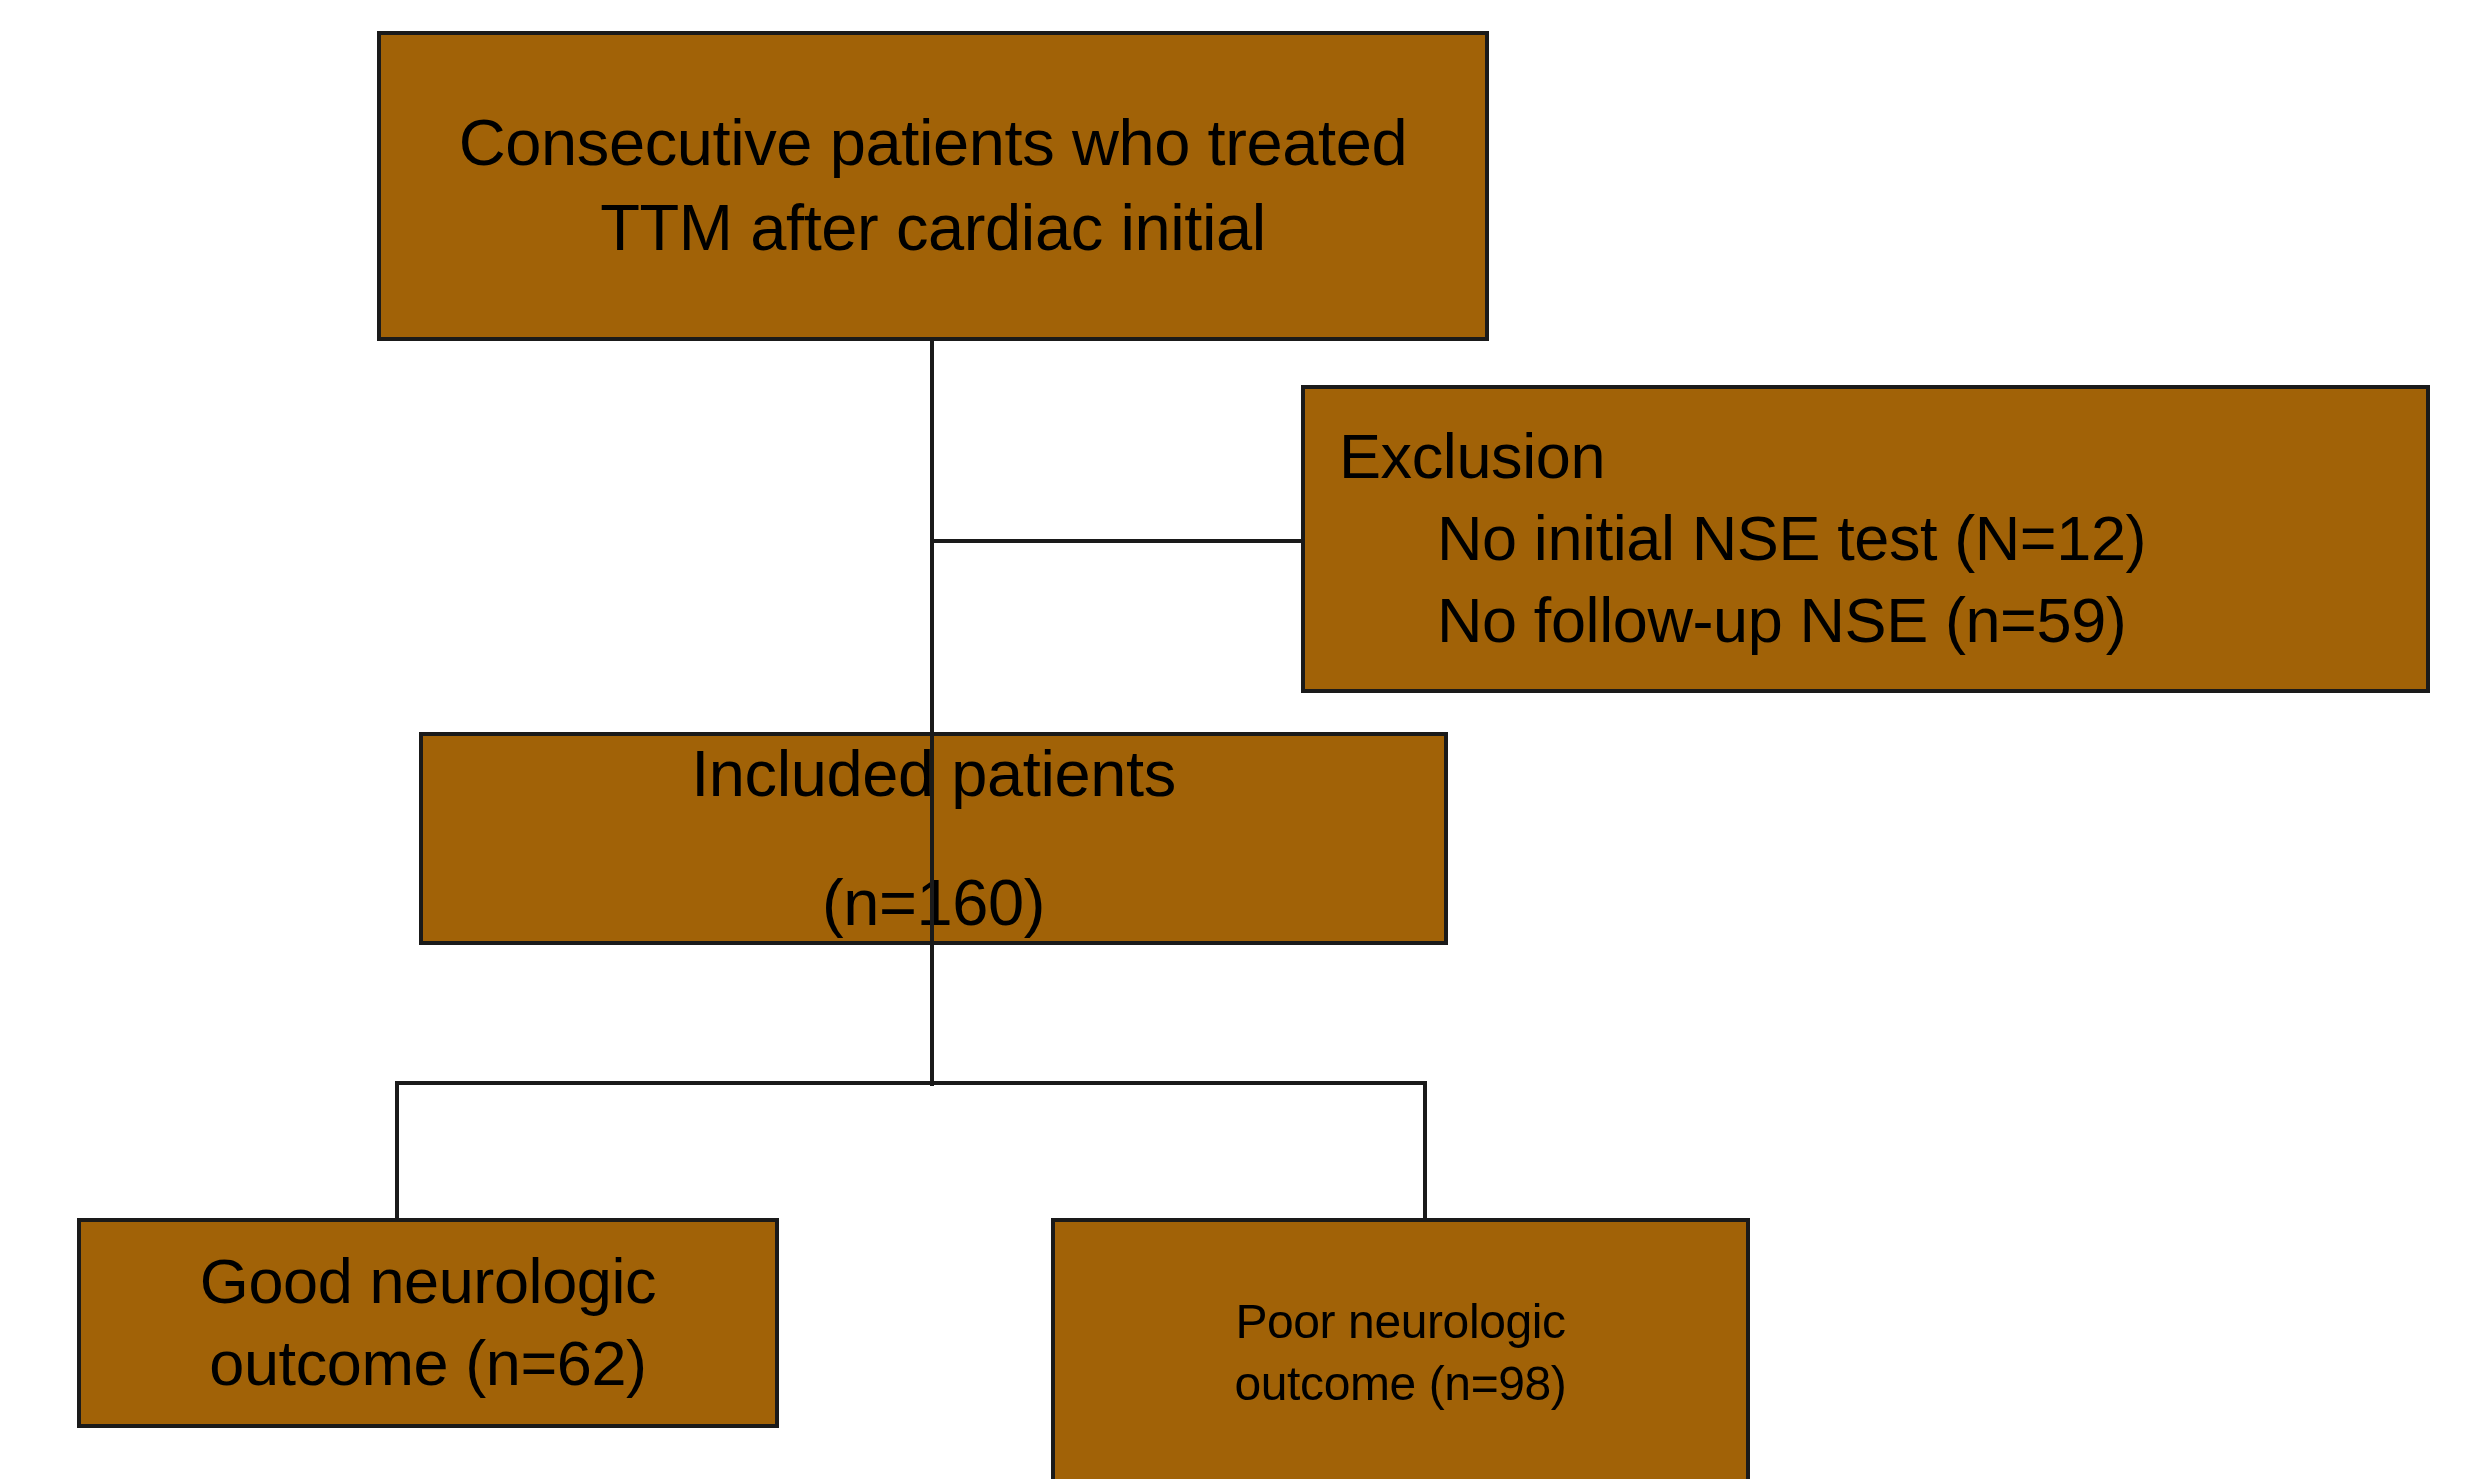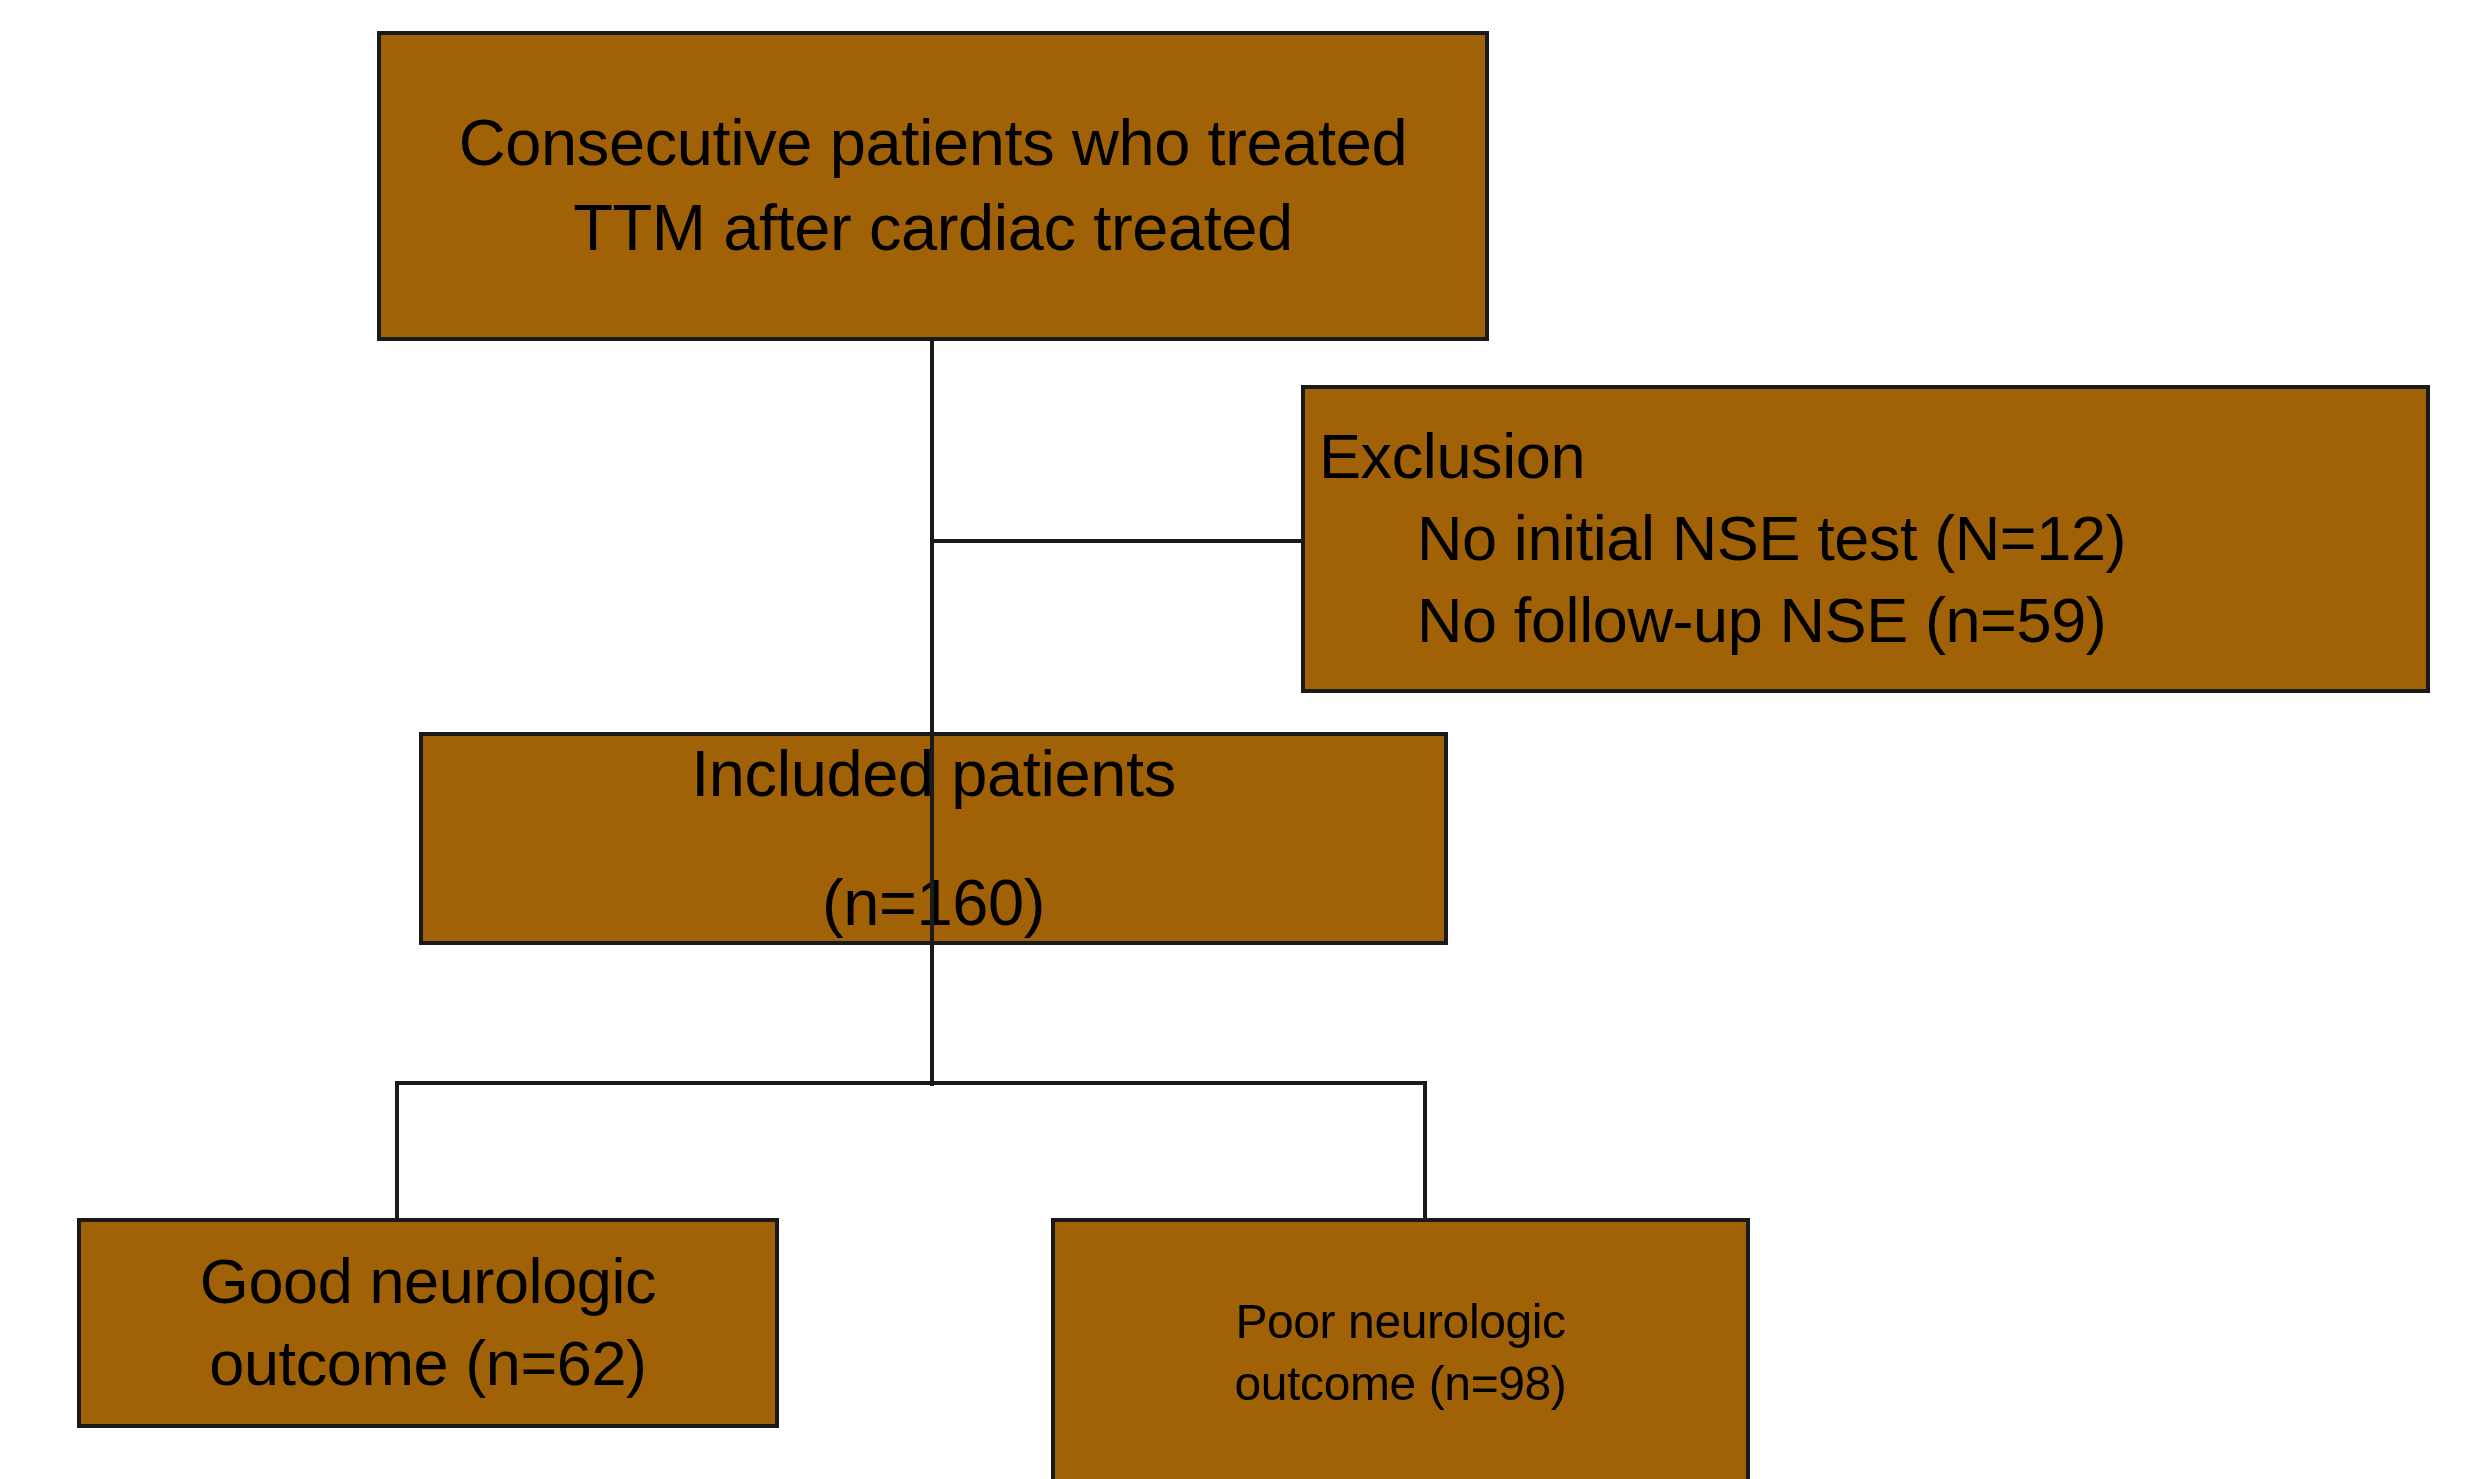--- a/index.html
+++ b/index.html
@@ -38,21 +38,21 @@
     left: 377px; top: 30.5px;
     width: 1112px; height: 310px;
     font-size: 65px;
   }
   #node-exclusion {
     left: 1301px; top: 385px;
     width: 1129px; height: 308px;
     font-size: 63px;
     align-items: flex-start;
     justify-content: center;
-    padding-left: 14px;
+    padding-left: 34px;
   }
   #node-exclusion .line { text-align: left; }
   #node-exclusion .indent { padding-left: 98px; }
   #node-included {
     left: 419px; top: 732px;
     width: 1029px; height: 213px;
     font-size: 65px;
     gap: 45px;
   }
   #node-good {
@@ -80,21 +80,21 @@
   #conn-drop-good    { left: 395px;  top: 1081px; height: 140px; }
   #conn-drop-poor    { left: 1423px; top: 1081px; height: 140px; }
 </style>
 </head>
 <body>
 
 <div id="stage">
 
   <div class="node" id="node-consecutive">
     <span class="line">Consecutive patients who treated</span>
-    <span class="line">TTM after cardiac treated</span>
+    <span class="line">TTM after cardiac initial</span>
   </div>
 
   <div class="node" id="node-exclusion">
     <span class="line">Exclusion</span>
     <span class="line indent">No initial NSE test (N=12)</span>
     <span class="line indent">No follow-up NSE (n=59)</span>
   </div>
 
   <div class="node" id="node-included">
     <span class="line">Included patients</span>

